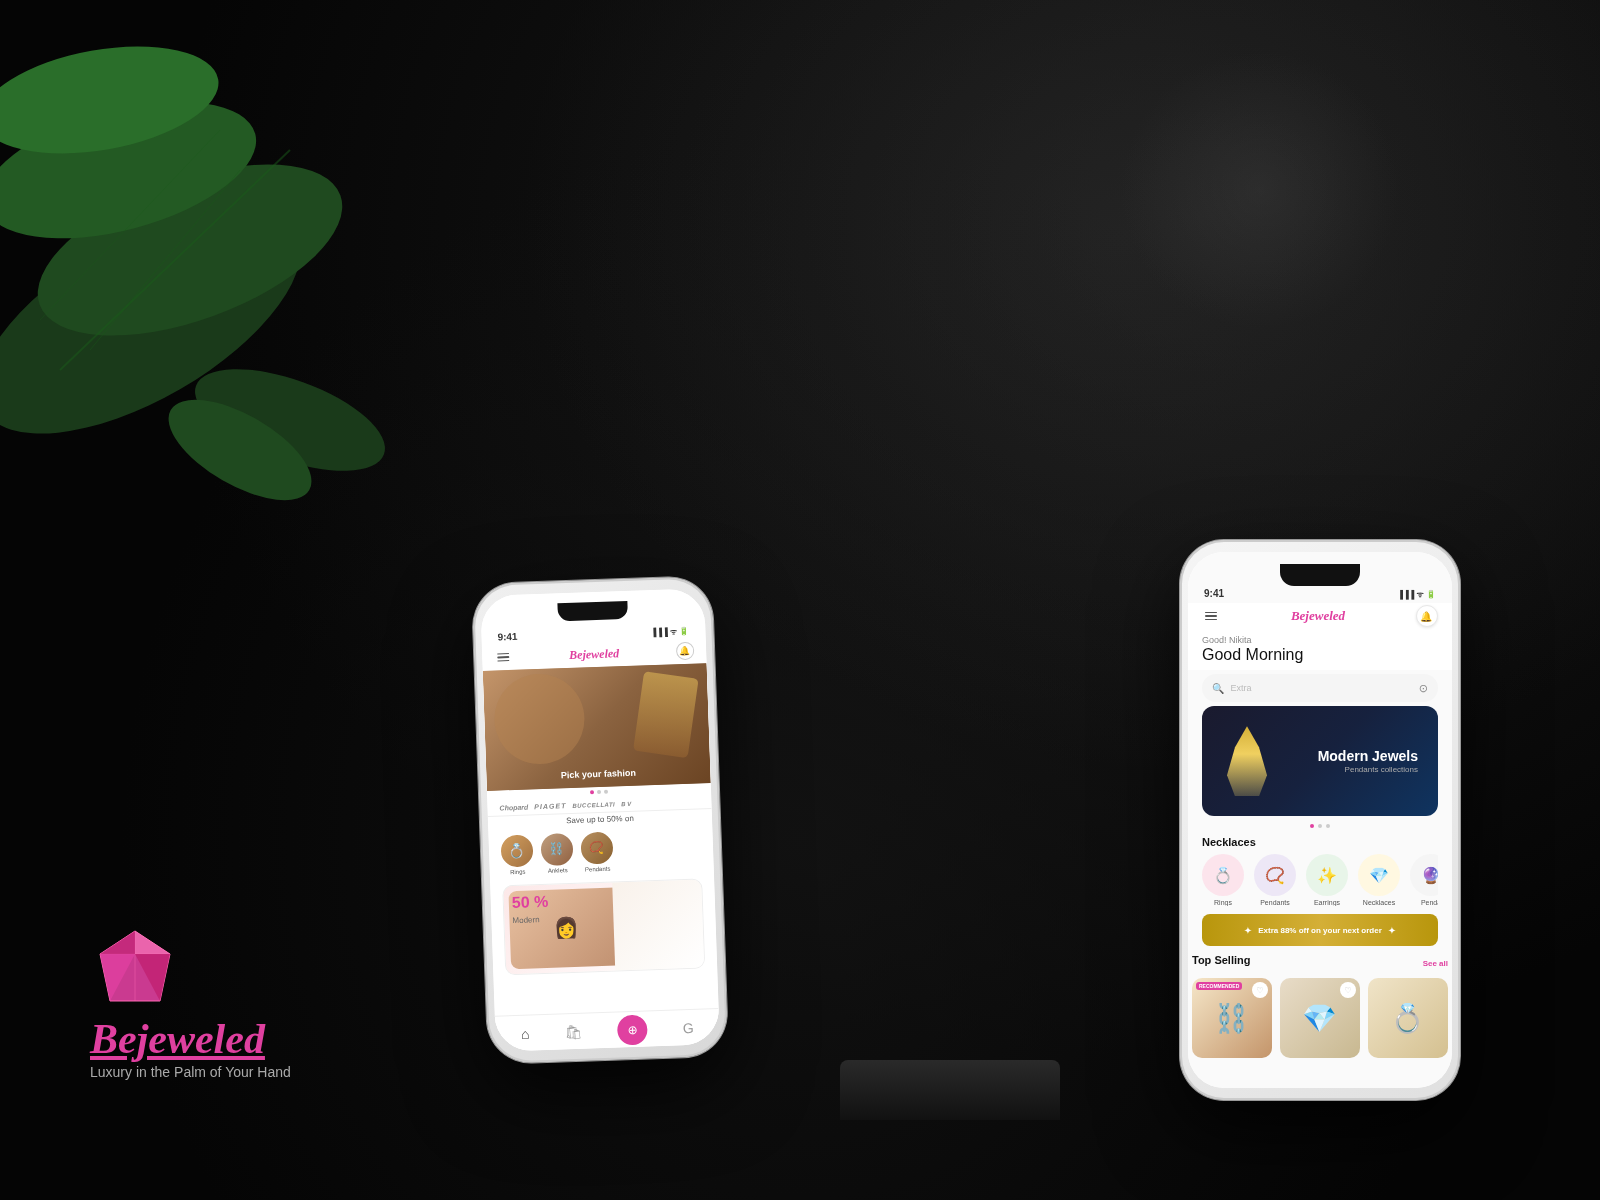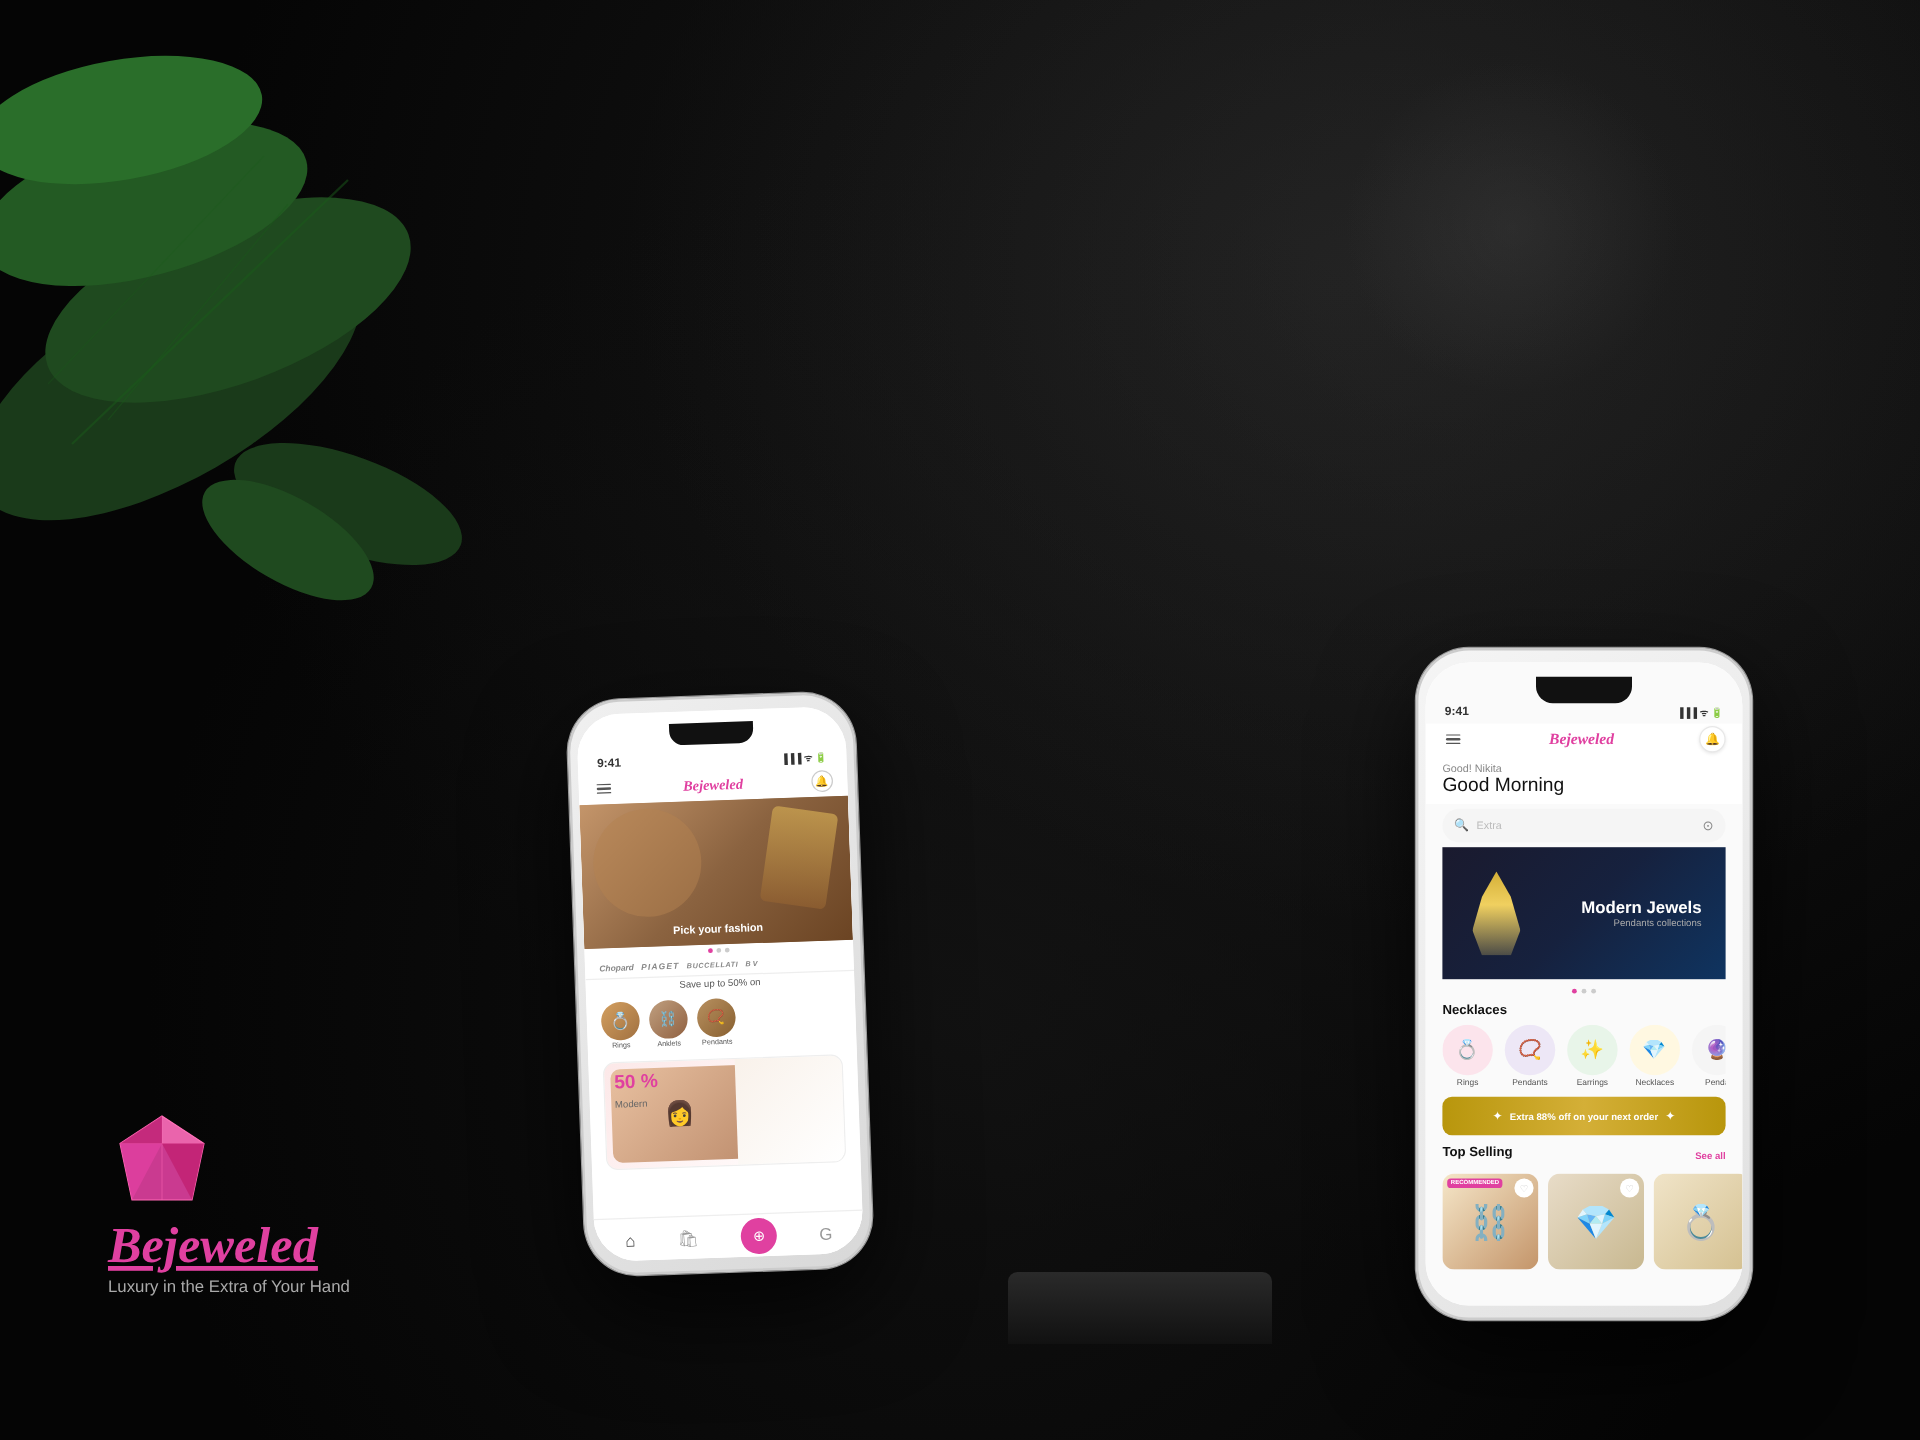--- a/index.html
+++ b/index.html
@@ -451,21 +451,21 @@
     .camera-icon {
       margin-left: auto;
       font-size: 11px;
       color: #888;
     }
 
     
     .hero-banner-right {
       margin: 4px 14px;
       height: 110px;
-      border-radius: 0;
+      border-radius: 12px;
       background: linear-gradient(135deg, #1a1a2e 0%, #16213e 50%, #0f3460 100%);
       position: relative;
       overflow: hidden;
       display: flex;
       align-items: center;
       justify-content: flex-end;
       padding-right: 20px;
     }
 
     .hero-necklace {
@@ -572,21 +572,21 @@
     .promo-strip-text {
       font-size: 8px;
       color: #fff;
       font-weight: 600;
     }
 
     .star-icon { font-size: 10px; color: #fff; }
 
     
     .top-selling-section {
-      padding: 4px 14px;
+      padding: 4px 4px;
     }
 
     .section-header {
       display: flex;
       justify-content: space-between;
       align-items: center;
       margin-bottom: 6px;
     }
 
     .see-all-text {
@@ -948,14 +948,14 @@
     <polygon points="45,5 80,28 70,75 20,75 10,28" fill="none" stroke="#ff69b4" stroke-width="1"></polygon>
 
     <line x1="45" y1="5" x2="45" y2="75" stroke="#ff69b4" stroke-width="0.8" opacity="0.5"></line>
     <line x1="10" y1="28" x2="80" y2="28" stroke="#ff69b4" stroke-width="0.8" opacity="0.5"></line>
     <polygon points="45,5 80,28 45,28" fill="#ff80c0" opacity="0.6"></polygon>
     <polygon points="45,5 10,28 45,28" fill="#c02070" opacity="0.6"></polygon>
     <polygon points="10,28 45,28 20,75" fill="#e040a0" opacity="0.8"></polygon>
     <polygon points="80,28 70,75 45,28" fill="#c02070" opacity="0.8"></polygon>
   </svg>
   <span class="brand-name">Bejeweled</span>
-  <span class="brand-tagline">Luxury in the Extra of Your Hand</span>
+  <span class="brand-tagline">Luxury in the Palm of Your Hand</span>
 </div>
 
 </body></html>

